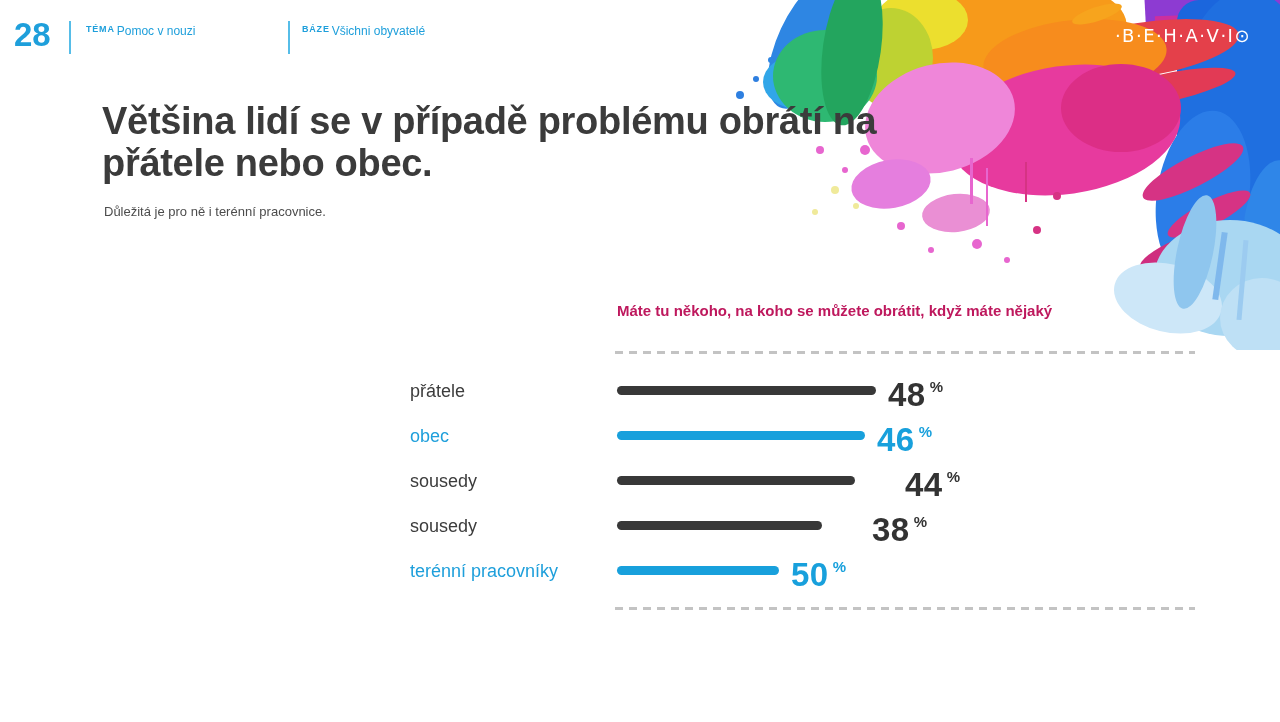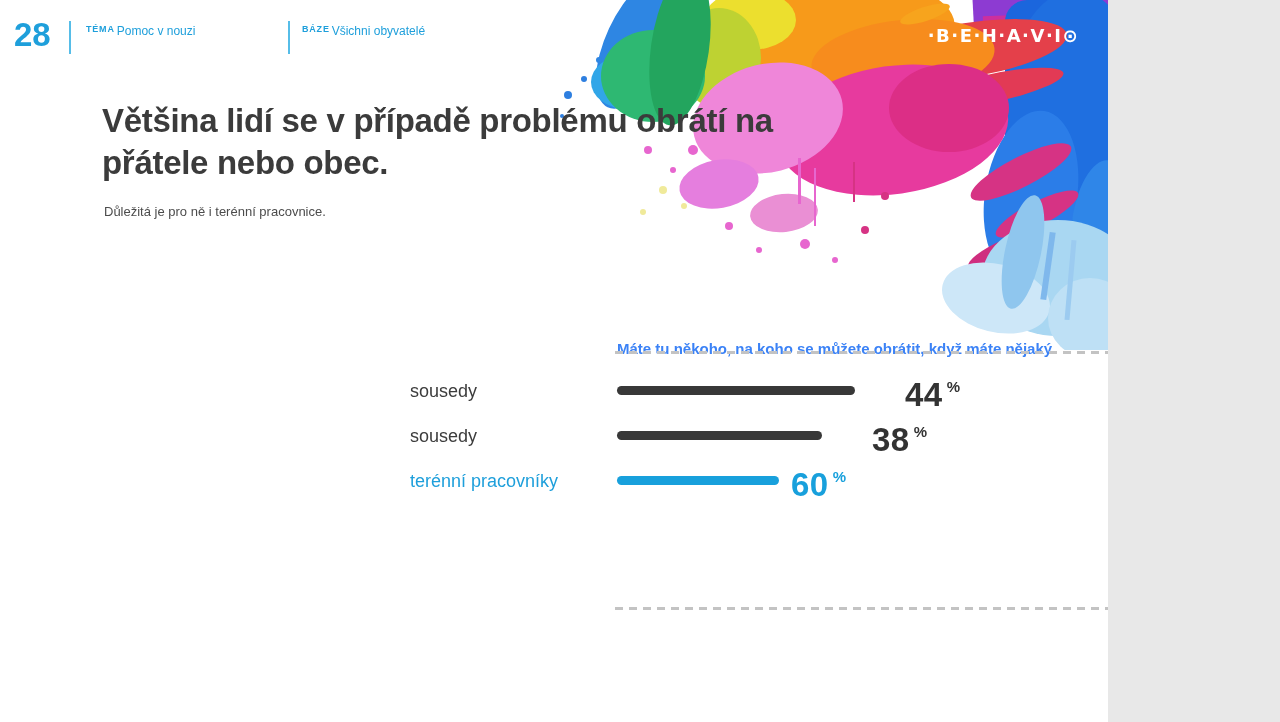--- a/index.html
+++ b/index.html
@@ -1,18 +1,18 @@
 <!DOCTYPE html>
 <html><head>
 <meta charset="utf-8">
 <style>
   html,body{margin:0;padding:0;background:#e8e8e8;}
   .slide{
     position:relative;
-    width:1108px;height:722px;
+    width:1280px;height:722px;
     background:#ffffff;
     overflow:hidden;
     font-family:"Liberation Sans", sans-serif;
     --accent:#1e9fdb;
     --bar-dark:#383838;
     --bar-blue:#18a0dc;
   }
   
   .splash{position:absolute;top:0;right:0;width:555px;height:350px;z-index:1;}
   
@@ -20,29 +20,29 @@
   .hdr-div{position:absolute;top:21px;width:2px;height:33px;background:#56bde8;z-index:2;}
   .hdr-div1{left:69px;}
   .hdr-div2{left:288px;}
   .hdr-group{position:absolute;top:24px;z-index:2;display:flex;flex-direction:row;gap:2px;}
   .hdr-group1{left:86px;}
   .hdr-group2{left:302px;}
   .hdr-label{font-size:9px;font-weight:700;letter-spacing:0.8px;color:var(--accent);}
   .hdr-value{font-size:12px;font-weight:500;color:var(--accent);}
   
   .logo{position:absolute;top:25px;right:29px;z-index:3;color:#ffffff;
-        font-family:"DejaVu Sans", sans-serif;font-size:18px;font-weight:700;letter-spacing:1.5px;}
+        font-family:"DejaVu Sans", sans-serif;font-size:18px;font-weight:400;letter-spacing:1.5px;}
   
   .title{position:absolute;left:102px;top:100px;z-index:2;color:#3b3b3b;
-         font-size:33px;font-weight:700;line-height:42px;letter-spacing:-0.3px;}
+         font-size:38px;font-weight:700;line-height:42px;letter-spacing:-0.3px;}
   .title span{display:block;white-space:nowrap;}
   .subtitle{position:absolute;left:104px;top:204px;z-index:2;color:#4c4c4c;font-size:13px;}
   
-  .question{position:absolute;left:617px;top:301px;z-index:2;color:#3b82f6;
-            font-size:15px;font-weight:700;line-height:20px;margin-top:38px;}
+  .question{position:absolute;left:617px;top:301px;z-index:2;color:#be185d;
+            font-size:15px;font-weight:700;line-height:20px;}
   .question span{display:block;white-space:nowrap;}
   .dashline{position:absolute;left:615px;width:580px;height:3px;z-index:2;
             background:repeating-linear-gradient(90deg,#c3c3c3 0 8px,transparent 8px 14px);}
   .dash-top{top:351px;}
   .dash-bottom{top:607px;}
   .chart-rows{position:absolute;left:0;top:373px;width:1280px;z-index:2;}
   .chart-row{position:relative;height:45px;}
   .row-label{position:absolute;left:410px;top:8px;font-size:18px;color:#3c3c3c;}
   .chart-row.accent .row-label{color:var(--accent);}
   .row-bar{position:absolute;left:617px;top:13px;height:9px;border-radius:5px;background:var(--bar-dark);}
@@ -143,34 +143,44 @@
   <div class="subtitle">Důležitá je pro ně i terénní pracovnice.</div>
 
   <div class="question">
     <span>Máte tu někoho, na koho se můžete obrátit, když máte nějaký</span>
   </div>
 
   <div class="dashline dash-top"></div>
   <div class="dashline dash-bottom"></div>
 
   <div class="chart-rows">
+    <div class="chart-row">
+      <span class="row-label">přátele</span>
+      <div class="row-bar" style="width: 259px;"></div>
+      <span class="row-value" style="left: 888px;"><span class="num">48</span><span class="pct">%</span></span>
+    </div>
 
+    <div class="chart-row accent">
+      <span class="row-label">obec</span>
+      <div class="row-bar" style="width: 248px;"></div>
+      <span class="row-value" style="left: 877px;"><span class="num">46</span><span class="pct">%</span></span>
+    </div>
 
     <div class="chart-row">
       <span class="row-label">sousedy</span>
       <div class="row-bar" style="width: 238px;"></div>
       <span class="row-value" style="left: 905px;"><span class="num">44</span><span class="pct">%</span></span>
     </div>
 
     <div class="chart-row">
       <span class="row-label">sousedy</span>
       <div class="row-bar" style="width: 205px;"></div>
       <span class="row-value" style="left: 872px;"><span class="num">38</span><span class="pct">%</span></span>
     </div>
 
     <div class="chart-row accent">
       <span class="row-label">terénní pracovníky</span>
       <div class="row-bar" style="width: 162px;"></div>
-      <span class="row-value" style="left: 791px;"><span class="num">60</span><span class="pct">%</span></span>
+      <span class="row-value" style="left: 791px;"><span class="num">50</span><span class="pct">%</span></span>
     </div>
   </div>
 
 </div>
 
 </body></html>

